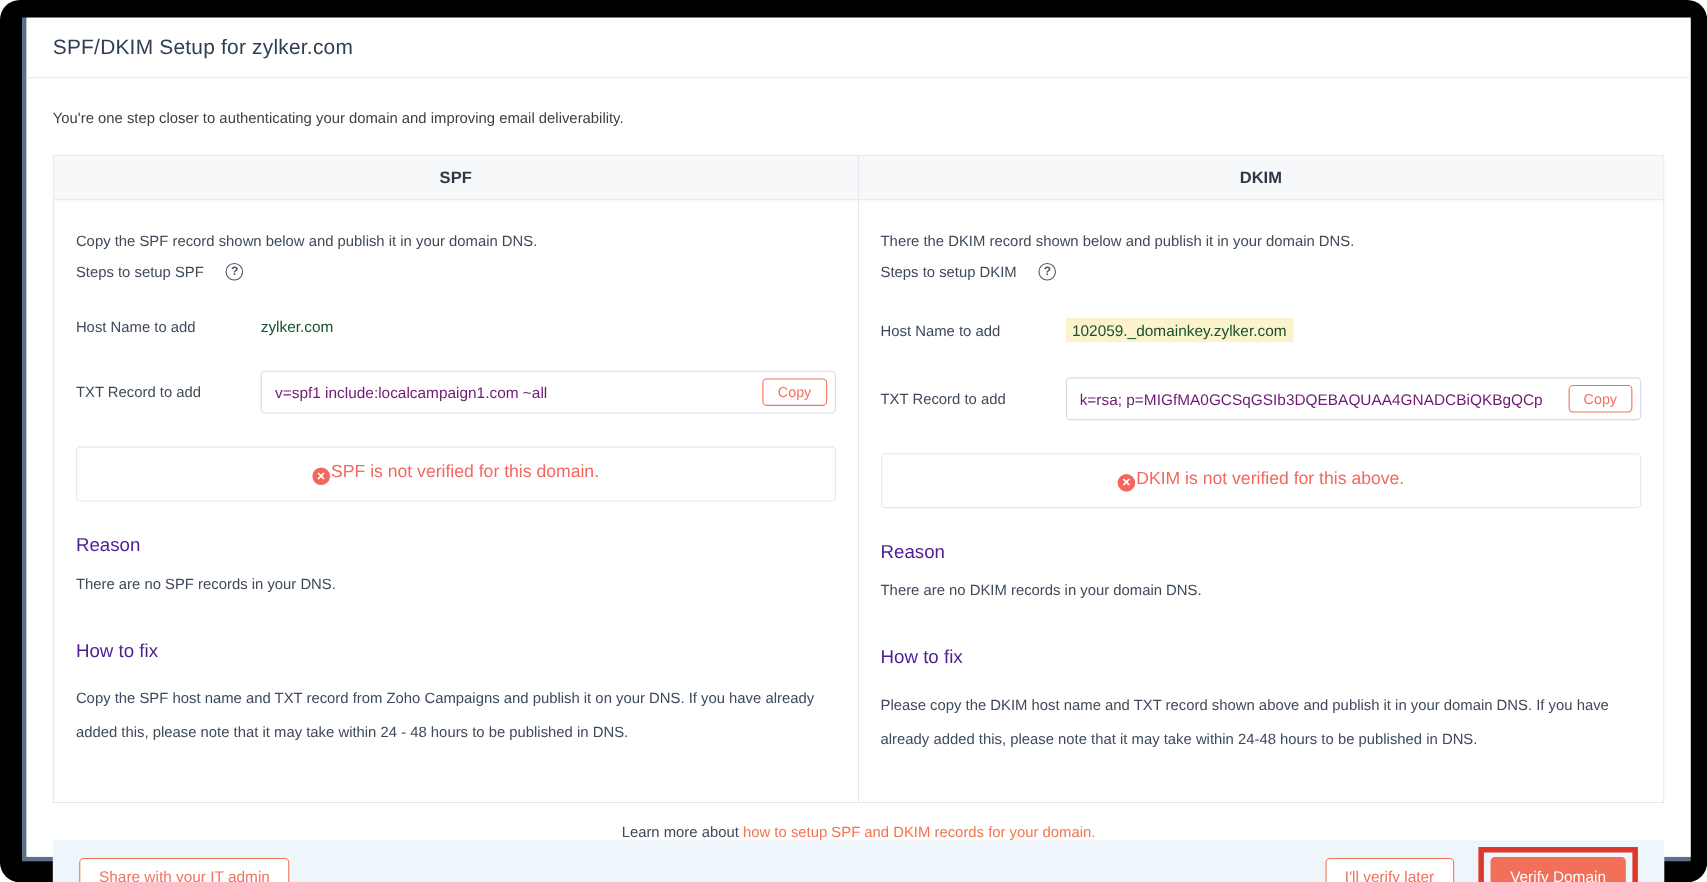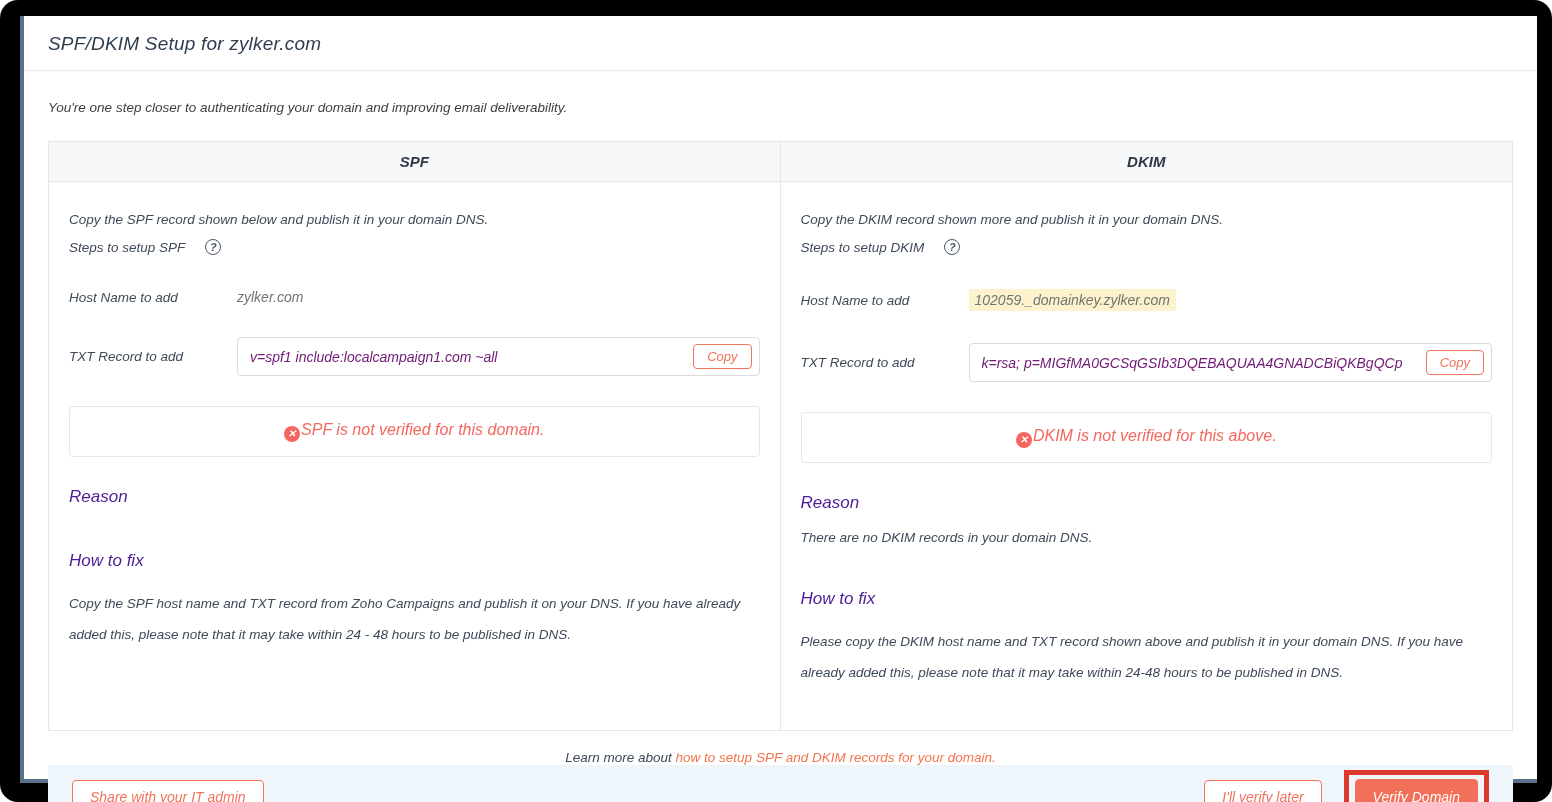--- a/index.html
+++ b/index.html
@@ -1,15 +1,15 @@
 <!DOCTYPE html>
 <html><head>
 <meta charset="utf-8">
 <style>
-  * { box-sizing: border-box; margin: 0; padding: 0; font-style: italic; }
+  * { box-sizing: border-box; margin: 0; padding: 0; }
   html, body { background: #ffffff; }
   body { font-family: "Liberation Sans", sans-serif; width: 1552px; height: 802px; }
 
   .screen { position: relative; width: 1552px; height: 802px; background: #000; border-radius: 18px; overflow: hidden; }
   .underlay { position: absolute; left: 20px; top: 16px; width: 1517px; height: 767px; background: #5b7089; }
   .dialog { position: absolute; left: 24px; top: 16px; width: 1513px; height: 763px; background: #fff; display: flex; flex-direction: column; }
 
   .dlg-header { padding: 17px 24px 15px; border-bottom: 1px solid #e8eaed; }
   .dlg-title { font-size: 19px; color: #2f3e50; font-weight: 400; letter-spacing: .2px; }
 
@@ -20,21 +20,21 @@
   .panel-head { background: #f7f8f9; border-bottom: 1px solid #e5e7ea; display: flex; align-items: center; justify-content: center; font-size: 15px; font-weight: 700; color: #303644; }
   .panel-head.first, .panel-cell.first { border-right: 1px solid #e5e7ea; }
   .panel-cell { padding: 30px 20px 42px; }
 
   .instruction { font-size: 13.5px; color: #3e4a5a; }
   .steps { margin-top: 12px; font-size: 13.5px; color: #3e4a5a; display: flex; align-items: center; gap: 20px; }
   .help-icon { display: inline-flex; align-items: center; justify-content: center; width: 16px; height: 16px; border: 1.4px solid #4a5563; border-radius: 50%; font-size: 11px; color: #4a5563; font-weight: 700; cursor: pointer; }
 
   .field-row { display: flex; align-items: center; margin-top: 34px; }
   .field-label { width: 168px; flex: 0 0 168px; font-size: 13.5px; color: #3e4a5a; }
-  .field-value { font-size: 14px; color: #737373; }
+  .field-value { font-size: 14px; color: #14532d; }
   .field-value.highlight { background: #fcf3cd; padding: 3px 6px; }
 
   .txt-row { display: flex; align-items: center; margin-top: 32px; }
   .txt-box { flex: 1; border: 1px solid #d9dbdf; border-radius: 4px; padding: 6px 7px 6px 12px; display: flex; align-items: center; background: #fff; min-height: 36px; }
   .txt-value { flex: 1; font-size: 14px; color: #701a75; white-space: nowrap; overflow: hidden; }
   .copy-btn { border: 1px solid #f0735c; color: #f0735c; background: #fff; border-radius: 4px; padding: 4px 13px; font-size: 13px; font-family: inherit; cursor: pointer; margin-left: 10px; flex: 0 0 auto; }
 
   .error-box { margin-top: 30px; border: 1px solid #e5e7ea; border-radius: 4px; padding: 14px 10px; text-align: center; }
   .error-text { color: #f4675f; font-size: 16px; }
   .error-icon { display: inline-flex; align-items: center; justify-content: center; width: 16px; height: 16px; border-radius: 50%; background: #f4675f; color: #fff; font-size: 10px; font-weight: 700; vertical-align: -2px; margin-right: 1px; }
@@ -87,26 +87,27 @@
             <div class="field-label">TXT Record to add</div>
             <div class="txt-box">
               <span class="txt-value">v=spf1 include:localcampaign1.com ~all</span>
               <button class="copy-btn">Copy</button>
             </div>
           </div>
           <div class="error-box">
             <span class="error-icon">✕</span><span class="error-text">SPF is not verified for this domain.</span>
           </div>
           <div class="section-heading">Reason</div>
+          <div class="section-text">There are no SPF records in your DNS.</div>
           <div class="section-heading fix-heading">How to fix</div>
           <div class="section-text fix-text">Copy the SPF host name and TXT record from Zoho Campaigns and publish it on your DNS. If you have already added this, please note that it may take within 24 - 48 hours to be published in DNS.</div>
         </div>
 
         <div class="panel-cell">
-          <div class="instruction">Copy the DKIM record shown more and publish it in your domain DNS.</div>
+          <div class="instruction">There the DKIM record shown below and publish it in your domain DNS.</div>
           <div class="steps">
             <span>Steps to setup DKIM</span>
             <span class="help-icon">?</span>
           </div>
           <div class="field-row">
             <div class="field-label">Host Name to add</div>
             <div class="field-value highlight">102059._domainkey.zylker.com</div>
           </div>
           <div class="txt-row">
             <div class="field-label">TXT Record to add</div>

